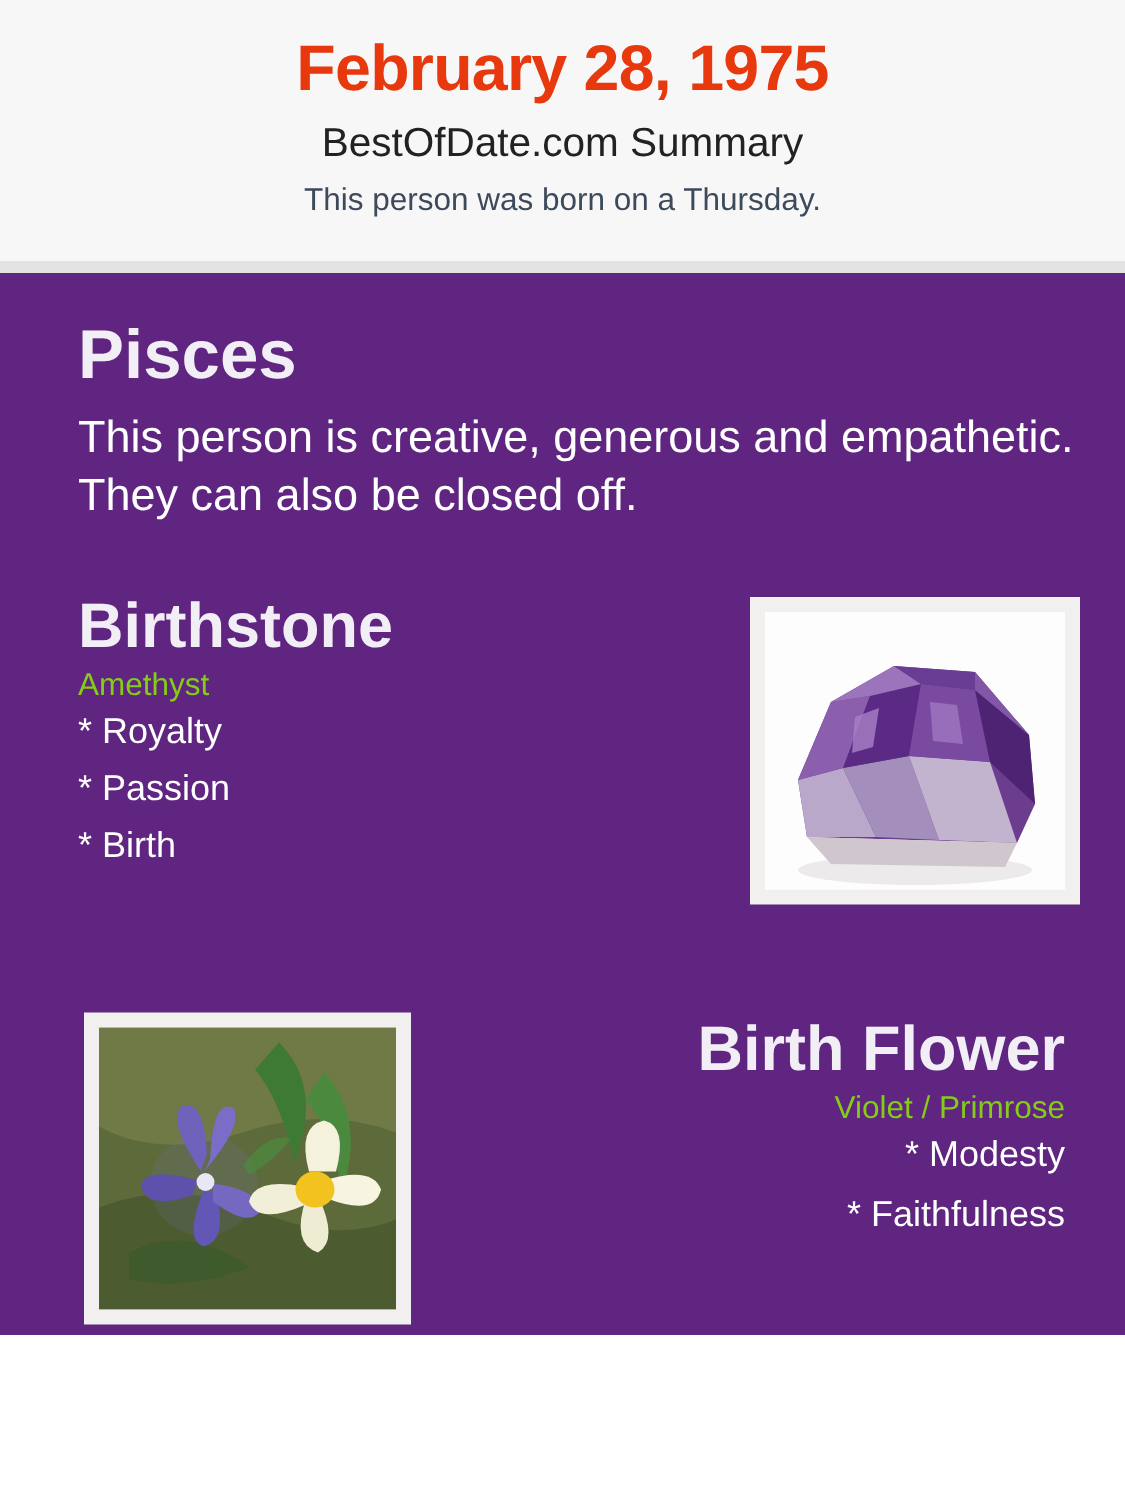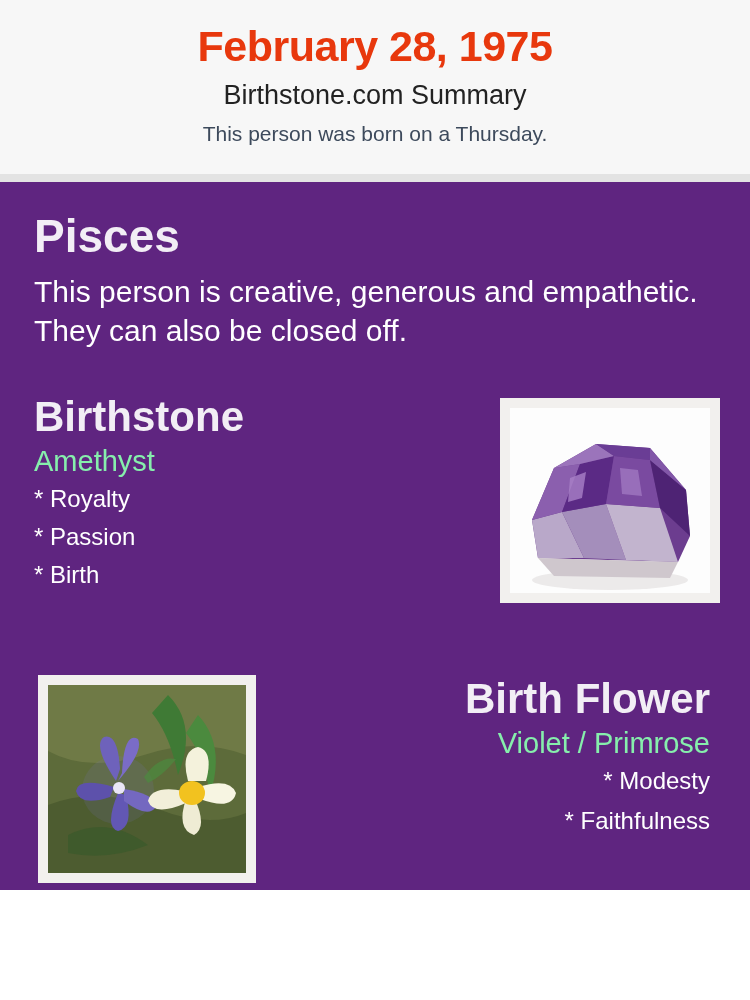--- a/index.html
+++ b/index.html
@@ -44,21 +44,21 @@
   .header-rule {
     height: 8px;
     background: #e3e3e3;
   }
 
   
   .panel {
     background: #5f2580;
     height: 708px;
     box-sizing: border-box;
-    padding: 26px 32px 0 32px;
+    padding: 26px 32px 0 50px;
     color: #ffffff;
     position: relative;
   }
 
   .sign-name {
     font-size: 46px;
     font-weight: bold;
     color: #f2eef5;
     line-height: 1.25;
     margin: 0 0 6px 2px;
@@ -78,22 +78,22 @@
     min-height: 230px;
   }
   .block-title {
     font-size: 42px;
     font-weight: bold;
     color: #f2eef5;
     line-height: 1.15;
     margin: 0 0 2px 2px;
   }
   .block-sub {
-    font-size: 29px;
-    color: #86efac;
+    font-size: 21px;
+    color: #84cc16;
     line-height: 1.3;
     margin: 0 0 6px 2px;
   }
   .bullet {
     font-size: 24px;
     color: #ffffff;
     line-height: 1.0;
     margin: 0 0 14px 2px;
   }
 
@@ -140,21 +140,21 @@
   }
   .flower-text .bullet { margin-bottom: 16px; }
 
   svg { display: block; }
 </style>
 </head>
 <body>
 
 <div class="header">
   <div class="header-date">February 28, 1975</div>
-  <div class="header-site">Birthstone.com Summary</div>
+  <div class="header-site">BestOfDate.com Summary</div>
   <div class="header-note">This person was born on a Thursday.</div>
 </div>
 <div class="header-rule"></div>
 
 <div class="panel">
 
   <div>
     <div class="sign-name">Pisces</div>
     <div class="sign-desc">This person is creative, generous and empathetic. They can also be closed off.</div>
   </div>

